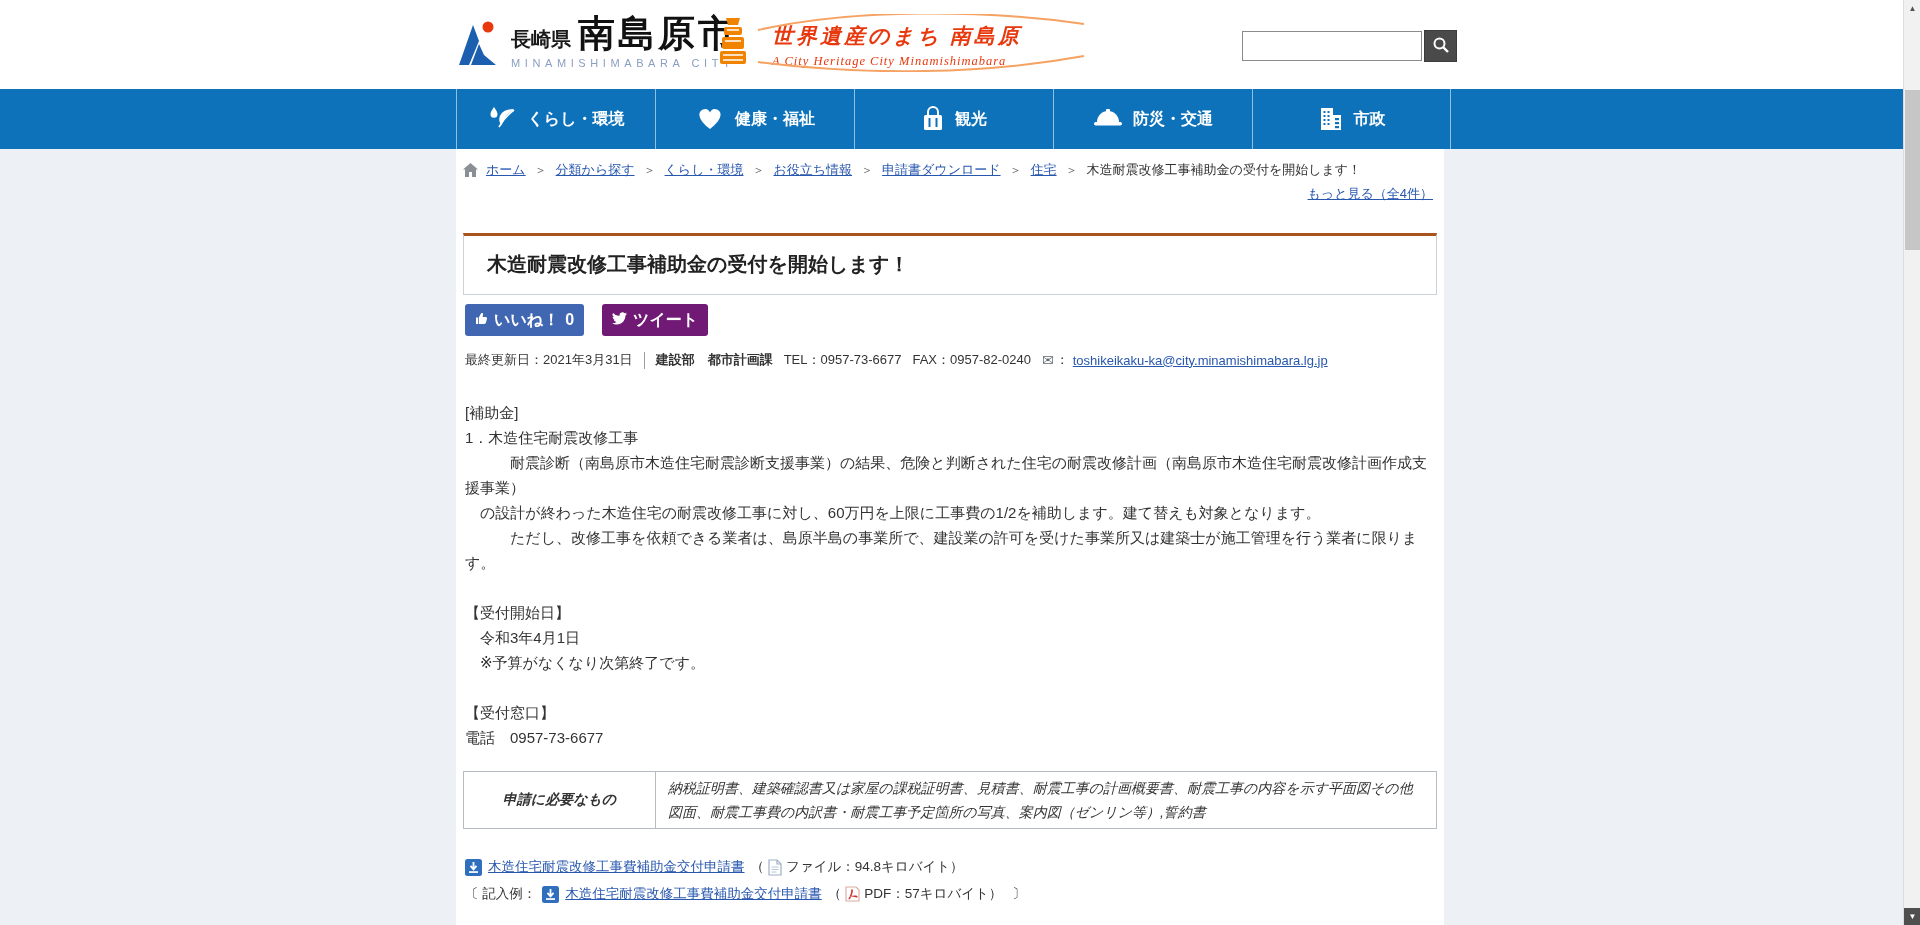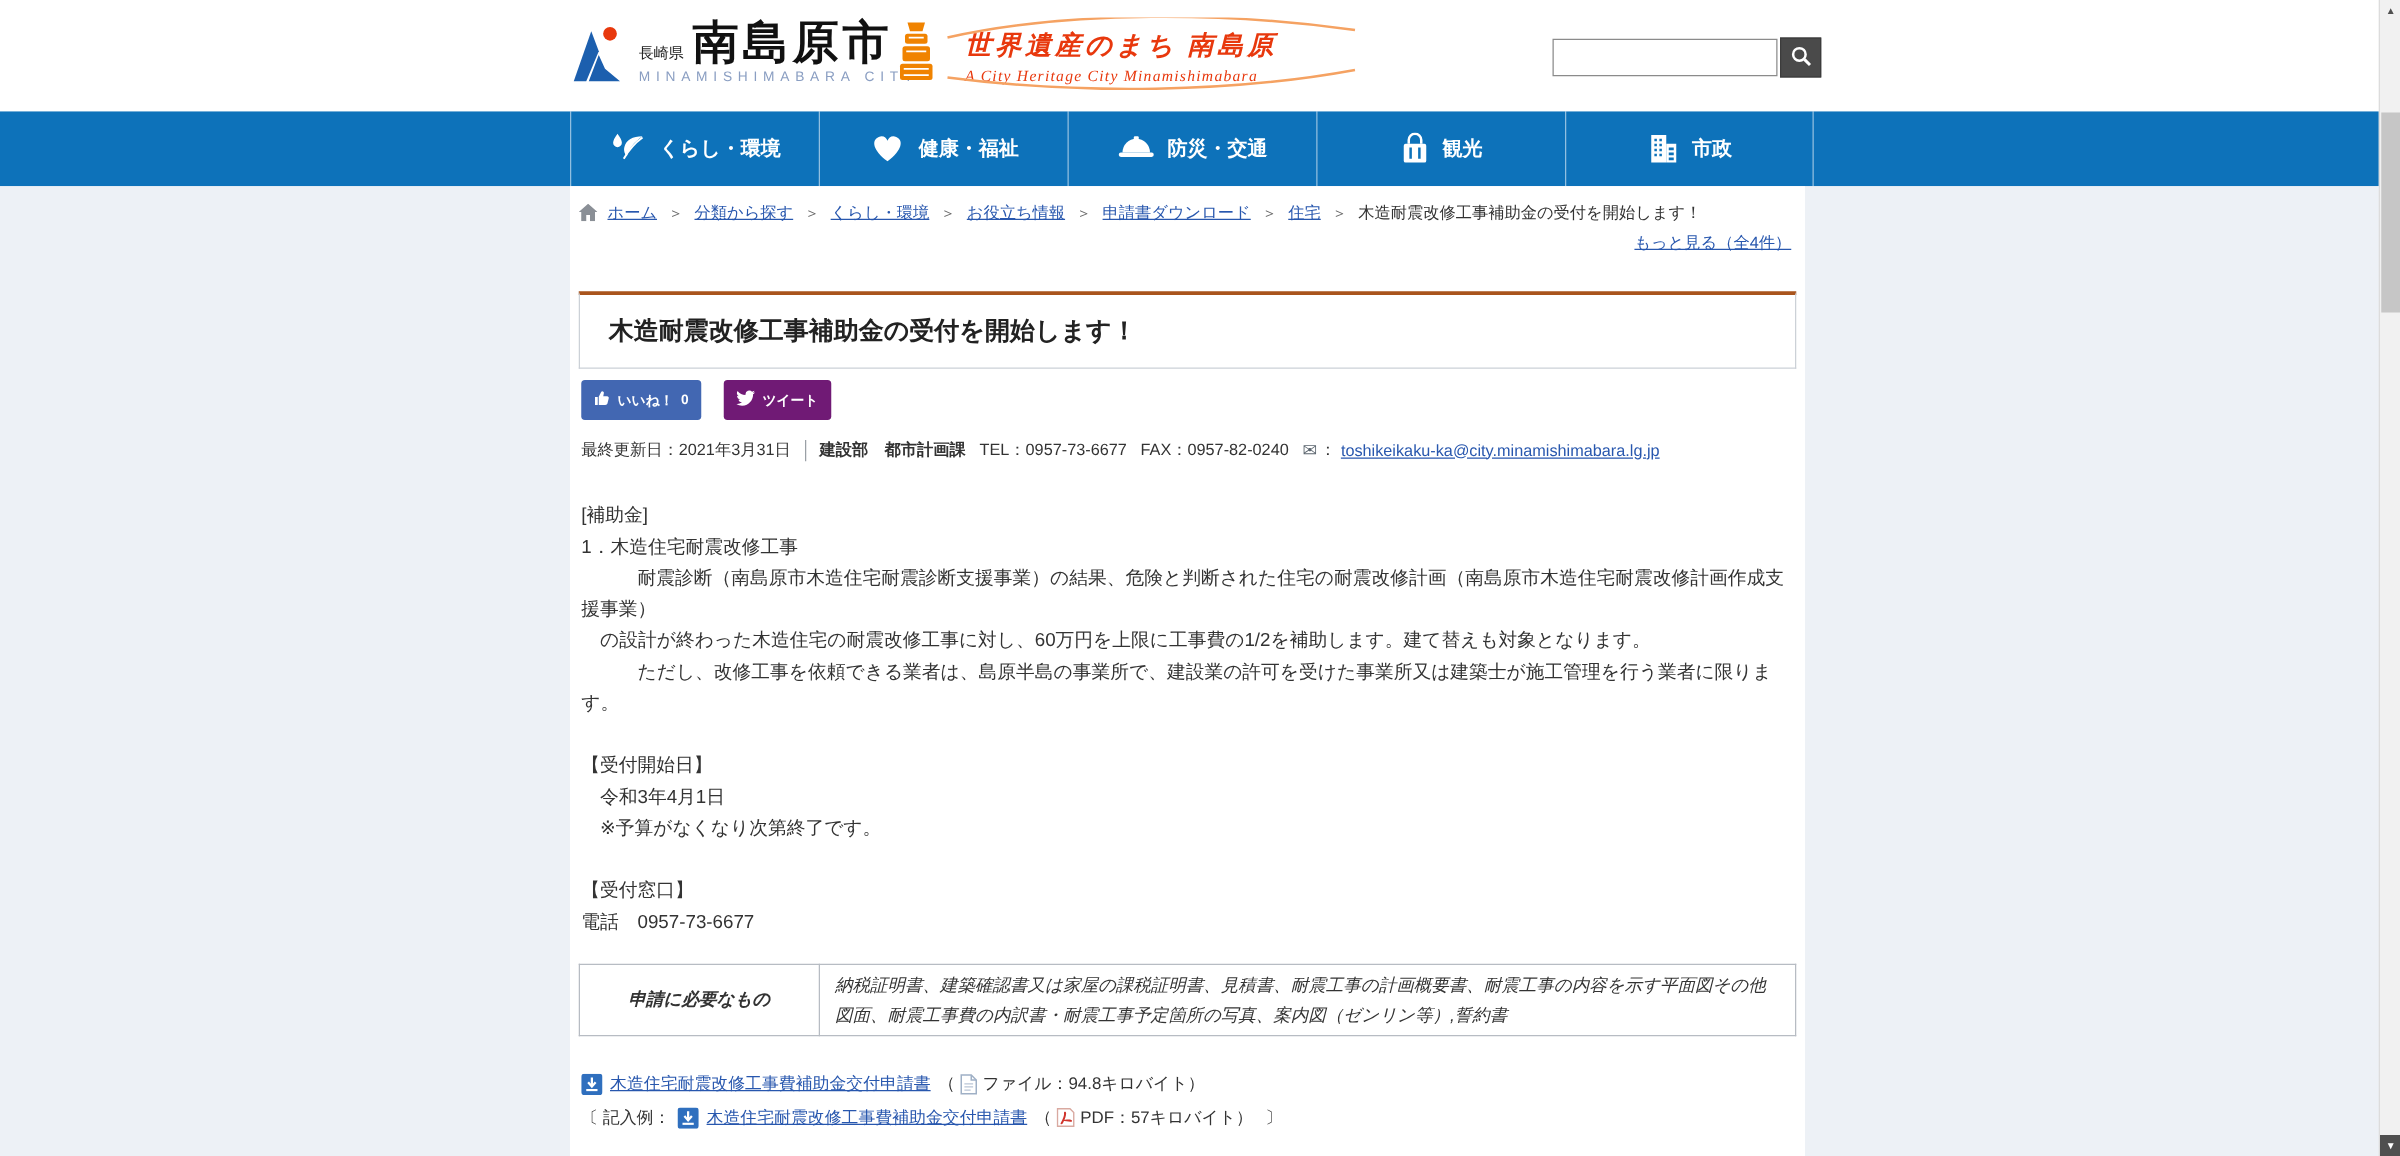--- a/index.html
+++ b/index.html
@@ -7,21 +7,21 @@
   html,body { margin:0; padding:0; }
   body { font-family: "Liberation Sans", "DejaVu Sans", sans-serif; }
   .page { position:relative; width:1920px; height:925px; background:#fff; overflow:hidden; color:#333; }
 
   
   .header { position:relative; height:89px; background:#fff; }
   .logo { position:absolute; left:452px; top:15px; display:flex; align-items:flex-start; }
   .logo-mark { margin-top:2px; }
   .logo-texts { margin-left:9px; }
   .logo-main { display:flex; align-items:baseline; white-space:nowrap; }
-  .logo-pref { font-size:12px; font-weight:normal; color:#1a1a1a; margin-right:7px; }
+  .logo-pref { font-size:20px; font-weight:bold; color:#1a1a1a; margin-right:7px; }
   .logo-city { font-size:37px; font-weight:bold; color:#111; letter-spacing:3px; line-height:1; }
   .logo-romaji { font-size:11px; letter-spacing:4.6px; color:#8a9ec2; margin-top:4px; }
   .banner { position:absolute; left:716px; top:16px; display:flex; align-items:center; }
   .banner-texts { position:relative; margin-left:12px; padding:4px 10px 2px;
                   font-family:"Liberation Serif","DejaVu Serif",serif; font-style:italic; color:#e8380d; }
   .banner-arcs { position:absolute; left:-6px; top:-4px; pointer-events:none; }
   .banner-jp { font-size:21px; letter-spacing:3px; font-weight:bold; white-space:nowrap; }
   .banner-en { font-size:12.5px; letter-spacing:1px; margin-top:4px; white-space:nowrap; }
   .search { position:absolute; left:1242px; top:30px; display:flex; align-items:center; }
   .search-input { width:180px; height:30px; border:1px solid #8b8b8b; padding:0 7px; font-size:14px; outline:none; }
@@ -45,21 +45,21 @@
   .crumb-sep { color:#666; font-size:12px; }
   .crumb-current { color:#333; }
   .more-row { text-align:right; font-size:13px; margin-top:6px; padding-right:4px; }
   .more-link { color:#2857ae; text-decoration:underline; cursor:pointer; }
 
   .title-box { margin-top:30px; background:#fff; border:1px solid #ccd1d7; border-top:3px solid #a9541c; padding:15px 23px 16px; }
   .page-title { margin:0; font-size:20px; font-weight:bold; color:#222; }
 
   .sns { margin-top:9px; display:flex; align-items:center; gap:18px; padding-left:2px; }
   .sns-btn { display:flex; align-items:center; gap:6px; height:22px; border:none; border-radius:3px;
-             color:#fff; font-size:11px; font-weight:bold; padding:16px 10px; cursor:pointer;
+             color:#fff; font-size:16px; font-weight:bold; padding:16px 10px; cursor:pointer;
              font-family:"Liberation Sans","DejaVu Sans",sans-serif;text-align:center; }
   .like-btn { background:#4267b2; }
   .tweet-btn { background:#701a75; }
   .like-count { font-weight:bold; }
 
   .meta { margin-top:15px; display:flex; align-items:center; gap:11px; font-size:13px; color:#333; padding-left:2px; white-space:nowrap; }
   .meta-divider { width:1px; height:17px; background:#9aa0a6; }
   .meta-dept { font-weight:bold; }
   .mail-icon { color:#5d6770; font-size:14px; }
   .mail-link { color:#2857ae; text-decoration:underline; cursor:pointer; }
@@ -162,38 +162,38 @@
       <div class="nav-item">
         <span class="nav-icon">
           <svg width="30" height="26" viewBox="0 0 30 26">
             <path d="M15 23C3 14 2 6 8 3.5 11.5 2 14 4 15 6.5 16 4 18.5 2 22 3.5 28 6 27 14 15 23Z" fill="#fff"></path>
           </svg>
         </span>
         <span>健康・福祉</span>
       </div>
       <div class="nav-item">
         <span class="nav-icon">
-          <svg width="30" height="24" viewBox="0 0 30 24">
-            <path d="M4 15a11 11 0 0 1 22 0Z" fill="#fff"></path>
-            <rect x="1" y="15" width="28" height="3.5" rx="1.7" fill="#fff"></rect>
-            <rect x="13" y="2" width="4" height="6" rx="1" fill="#fff"></rect>
-          </svg>
-        </span>
-        <span>防災・交通</span>
-      </div>
-      <div class="nav-item">
-        <span class="nav-icon">
           <svg width="24" height="27" viewBox="0 0 24 27">
             <path d="M7 9V6a5 5 0 0 1 10 0v3" stroke="#fff" stroke-width="2" fill="none"></path>
             <rect x="3" y="9" width="18" height="15" rx="1.5" fill="#fff"></rect>
             <rect x="7.5" y="12" width="2" height="9" fill="#0d72ba"></rect>
             <rect x="14.5" y="12" width="2" height="9" fill="#0d72ba"></rect>
           </svg>
         </span>
         <span>観光</span>
+      </div>
+      <div class="nav-item">
+        <span class="nav-icon">
+          <svg width="30" height="24" viewBox="0 0 30 24">
+            <path d="M4 15a11 11 0 0 1 22 0Z" fill="#fff"></path>
+            <rect x="1" y="15" width="28" height="3.5" rx="1.7" fill="#fff"></rect>
+            <rect x="13" y="2" width="4" height="6" rx="1" fill="#fff"></rect>
+          </svg>
+        </span>
+        <span>防災・交通</span>
       </div>
       <div class="nav-item">
         <span class="nav-icon">
           <svg width="26" height="26" viewBox="0 0 26 26">
             <rect x="3" y="2" width="12" height="22" fill="#fff"></rect>
             <rect x="15" y="9" width="8" height="15" fill="#fff"></rect>
             <g fill="#0d72ba">
               <rect x="5.5" y="5" width="2" height="2"></rect>
               <rect x="9.5" y="5" width="2" height="2"></rect>
               <rect x="5.5" y="9" width="2" height="2"></rect>

